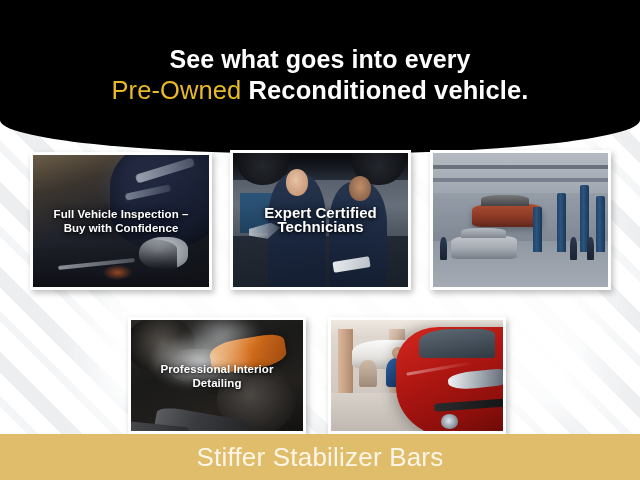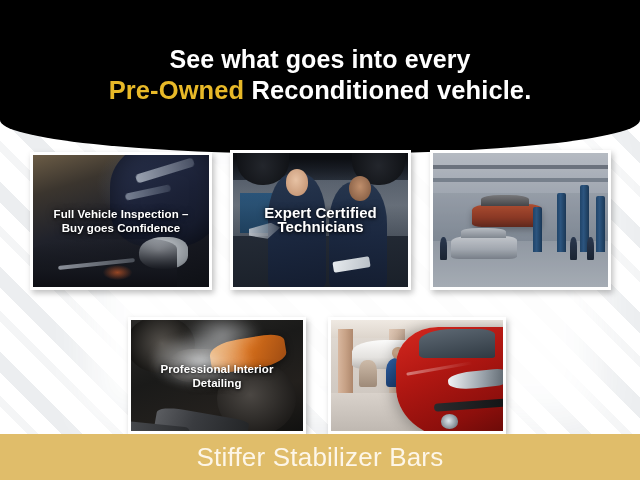--- a/index.html
+++ b/index.html
@@ -68,21 +68,21 @@
     font-weight: 700;
     font-size: 25px;
     line-height: 31px;
     letter-spacing: .1px;
     font-stretch: condensed;
     white-space: nowrap;
   }
   .head-line.l2 { font-size: 25.5px; }
   .gold-word {
     color: #e8b928;
-    font-weight: 700;
+    font-weight: 400;
   }
 
   
   .card {
     position: absolute;
     background: #ffffff;
     padding: 3px;
     box-sizing: border-box;
     box-shadow: 2px 3px 6px rgba(0,0,0,0.26);
     z-index: 4;
@@ -453,21 +453,21 @@
         <div class="blob-a"></div>
           <div class="strip"></div>
           <div class="strip2"></div>
         <div class="glove"></div>
           <div class="engine"></div>
           <div class="tool"></div>
           <div class="rust"></div>
       </div>
       <div class="card-caption">
         <div>Full Vehicle Inspection –</div>
-        <div>Buy goes Confidence</div>
+        <div>Buy with Confidence</div>
       </div>
     </div>
   </div>
 
   <div class="card" id="card-2">
     <div class="card-photo">
       <div class="scene s-techs">
         <div class="underbody"></div>
           <div class="wall"></div>
           <div class="bay"></div>

